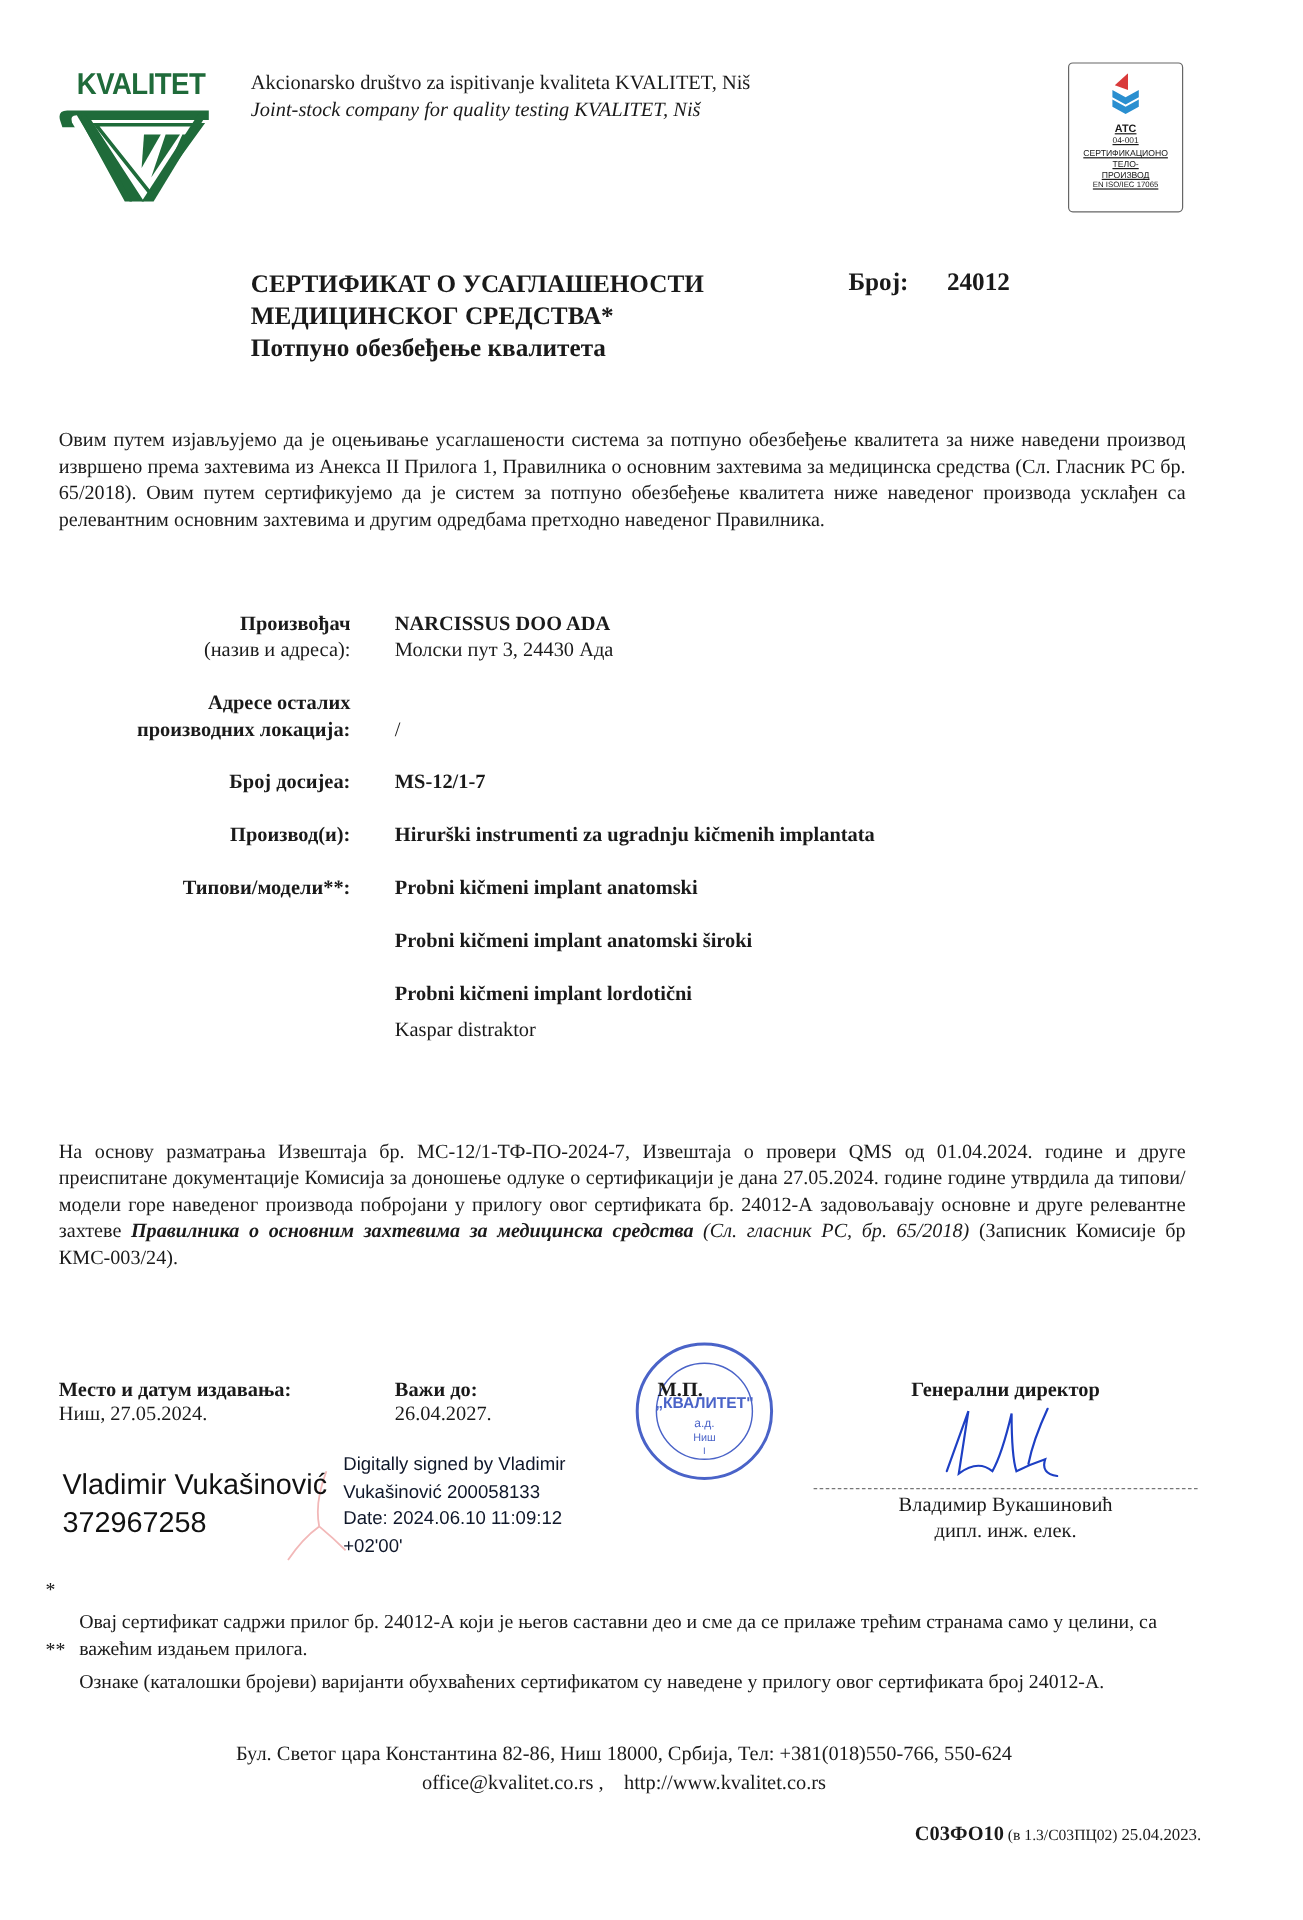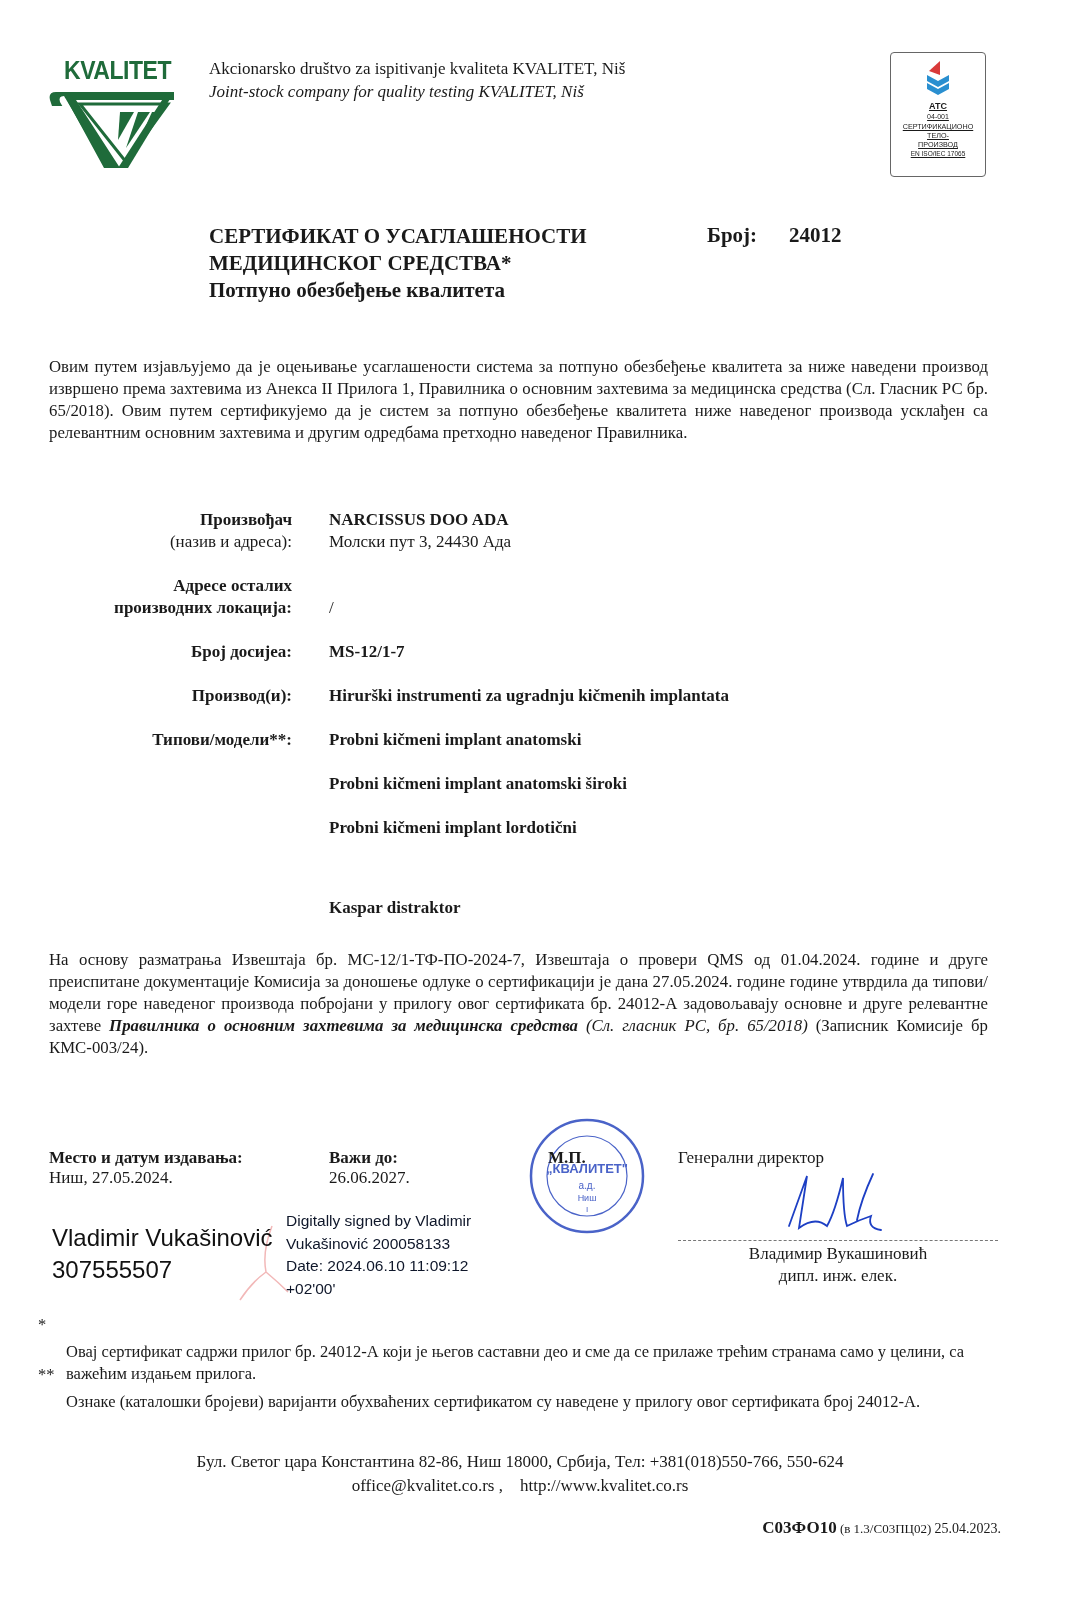--- a/index.html
+++ b/index.html
@@ -25,21 +25,21 @@
   .field-value b { font-weight: bold; }
   .p2 { top: 949px; }
   .p2 .bi { font-weight: bold; font-style: italic; }
   .p2 .i { font-style: italic; }
   .sig-label { font-size: 17px; font-weight: bold; }
   .sig-val { font-size: 17px; }
   .digital-name { left: 52px; top: 1222px; font-family: "Liberation Sans", sans-serif; font-size: 24px; line-height: 32px; color: #111; }
   .digital-info { left: 286px; top: 1210px; font-family: "Liberation Sans", sans-serif; font-size: 15.5px; line-height: 22.5px; color: #0f172a; }
   .stamp { left: 528px; top: 1117px; width: 118px; height: 118px; }
   .mp { left: 548px; top: 1148px; font-size: 17px; font-weight: bold; }
-  .director { left: 678px; top: 1148px; width: 320px; text-align: left; font-size: 17px; font-weight: normal; }
+  .director { left: 678px; top: 1148px; width: 320px; text-align: center; font-size: 17px; font-weight: bold; }
   .sig-line { left: 678px; top: 1240px; width: 320px; border-top: 1px dashed #777; }
   .director-name { left: 678px; top: 1243px; width: 320px; text-align: center; font-size: 17px; line-height: 22px; }
   .footnote { left: 38px; width: 955px; font-size: 16.5px; line-height: 22px; }
   .footnote .mark { display: inline-block; width: 28px; }
   .footnote .txt { display: inline-block; vertical-align: top; width: 925px; margin-top: 27px; }
   .footer { left: 0; width: 1040px; text-align: center; top: 1450px; font-size: 17px; line-height: 24px; }
   .form-code { right: 85px; top: 1518px; font-size: 13px; }
   .form-code b { font-size: 17px; }
 </style>
 </head>
@@ -112,39 +112,39 @@
 <div class="abs field-label" style="top:641px">Број досијеа:</div>
 <div class="abs field-value" style="top:641px;font-weight:bold">MS-12/1-7</div>
 
 <div class="abs field-label" style="top:685px">Производ(и):</div>
 <div class="abs field-value" style="top:685px;font-weight:bold">Hirurški instrumenti za ugradnju kičmenih implantata</div>
 
 <div class="abs field-label" style="top:729px">Типови/модели**:</div>
 <div class="abs field-value" style="top:729px;font-weight:bold">Probni kičmeni implant anatomski</div>
 <div class="abs field-value" style="top:773px;font-weight:bold">Probni kičmeni implant anatomski široki</div>
 <div class="abs field-value" style="top:817px;font-weight:bold">Probni kičmeni implant lordotični</div>
-<div class="abs field-value" style="top:897px;font-weight:bold">Kaspar distraktor</div>
+<div class="abs field-value" style="top:847px;font-weight:normal">Kaspar distraktor</div>
 
 <div class="abs para p2"><span>На основу разматрања Извештаја бр. МС-12/1-ТФ-ПО-2024-7, Извештаја о провери QMS од 01.04.2024. године и друге преиспитане документације Комисија за доношење одлуке о сертификацији је дана 27.05.2024. године године утврдила да типови/модели горе наведеног производа побројани у прилогу овог сертификата бр. 24012-А задовољавају основне и друге релевантне захтеве </span><span class="bi">Правилника о основним захтевима за медицинска средства</span><span class="i"> (Сл. гласник РС, бр. 65/2018)</span><span> (Записник Комисије бр КМС-003/24).</span></div>
 
 <div class="abs" style="left:49px;top:1148px">
   <div class="sig-label">Место и датум издавања:</div>
   <div class="sig-val">Ниш, 27.05.2024.</div>
 </div>
 <div class="abs" style="left:329px;top:1148px">
   <div class="sig-label">Важи до:</div>
-  <div class="sig-val">26.06.2027.</div>
+  <div class="sig-val">26.04.2027.</div>
 </div>
 
 <svg class="abs" style="left:232px;top:1222px" width="60" height="82">
   <path d="M40 4 Q30 30 34 50 Q20 60 8 78 M34 50 Q46 60 56 70" fill="none" stroke="#f2b8b8" stroke-width="1.5"></path>
 </svg>
 <div class="abs digital-name">
   <div>Vladimir Vukašinović</div>
-  <div>307555507</div>
+  <div>372967258</div>
 </div>
 <div class="abs digital-info">
   <div>Digitally signed by Vladimir</div>
   <div>Vukašinović 200058133</div>
   <div>Date: 2024.06.10 11:09:12</div>
   <div>+02'00'</div>
 </div>
 
 <svg class="abs stamp" viewBox="0 0 118 118">
   <circle cx="59" cy="59" r="56" fill="none" stroke="#4a63c8" stroke-width="2.5"></circle>

